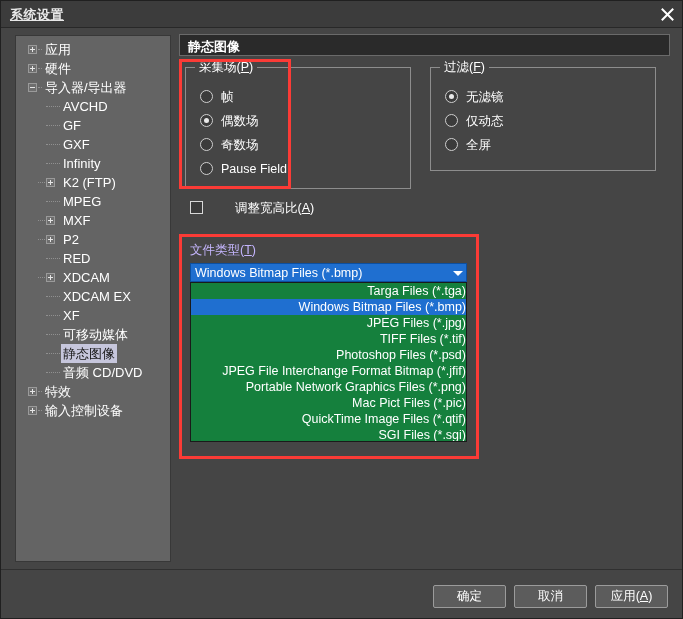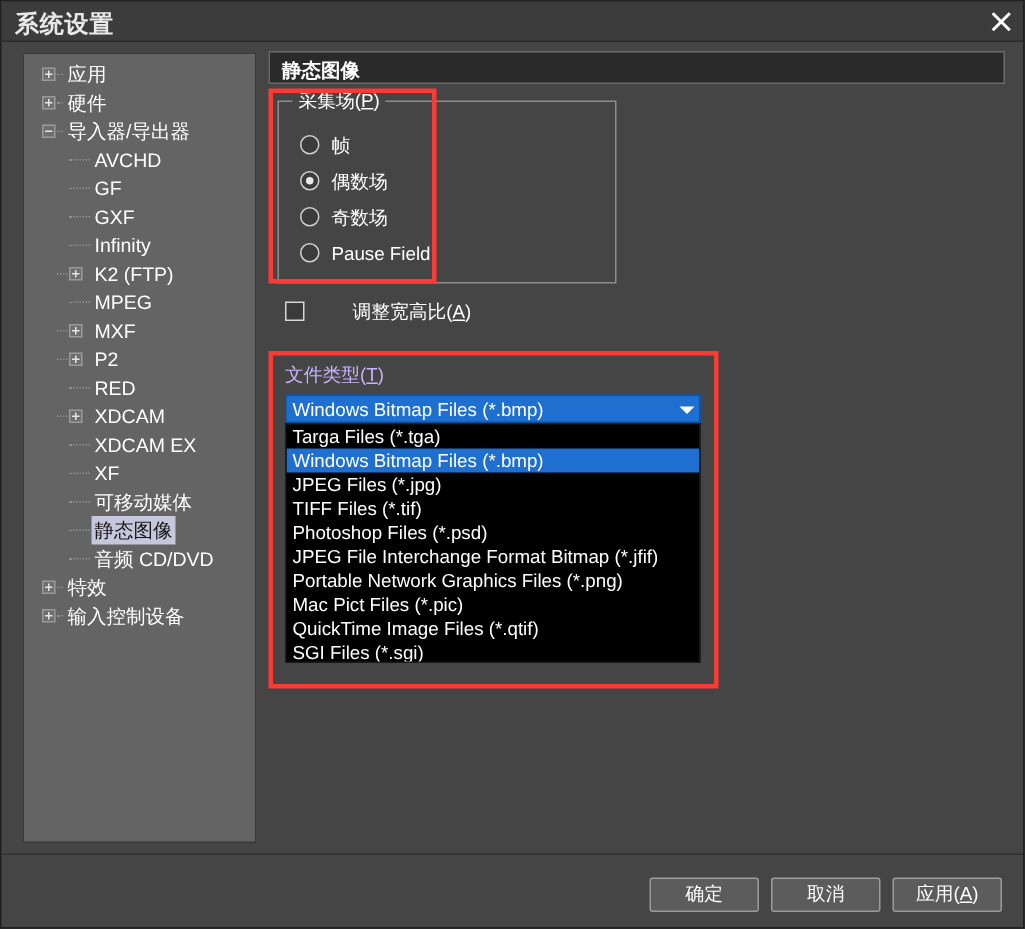--- a/index.html
+++ b/index.html
@@ -26,24 +26,25 @@
     position: absolute;
     left: 0; top: 0;
     width: 683px; height: 27px;
     background: #3c3c3c;
     border-bottom: 1px solid #282828;
     box-sizing: border-box;
   }
   .titlebar-text {
     position: absolute;
     left: 9px; top: 5px;
-    font-size: 16px;
+    font-size: 13px;
     font-weight: bold;
     color: #e8e8e8;
     letter-spacing: 0.5px;
+    text-decoration: underline;
   }
   .close-btn {
     position: absolute;
     right: 6px; top: 3px;
     width: 22px; height: 21px;
     cursor: pointer;
   }
   .close-btn svg { display:block; margin: 4px auto; }
 
   
@@ -236,24 +237,25 @@
     position: absolute;
     left: 4px; top: 7px;
     border-left: 5px solid transparent;
     border-right: 5px solid transparent;
     border-top: 5px solid #ffffff;
   }
   .listbox {
     position: absolute;
     left: 189px; top: 281px;
     width: 277px; height: 160px;
-    background: #000000;
+    background: #15803d;
     border: 1px solid #1a1a1a;
     box-sizing: border-box;
     overflow: hidden;
+    text-align: right;
   }
   .list-item {
     height: 16px;
     line-height: 16px;
     padding-left: 4px;
     font-size: 12.5px;
     color: #ffffff;
     white-space: nowrap;
     cursor: pointer;
   }
@@ -421,20 +423,39 @@
           <span class="radio"></span>
           <span class="rlabel">奇数场</span>
         </div>
         <div class="radio-row" style="left: 14px; top: 92px;">
           <span class="radio"></span>
           <span class="rlabel">Pause Field</span>
         </div>
       </div>
   </div>
 
+  <div class="groupbox" style="left:429px; top:66px; width:226px; height:104px;">
+    <div class="gb-title">
+      <span>过滤</span><span>(</span><span class="ul">F</span><span>)</span>
+    </div>
+    <div id="filter-radios">
+        <div class="radio-row" style="left: 14px; top: 20px;">
+          <span class="radio on"></span>
+          <span class="rlabel">无滤镜</span>
+        </div>
+        <div class="radio-row" style="left: 14px; top: 44px;">
+          <span class="radio"></span>
+          <span class="rlabel">仅动态</span>
+        </div>
+        <div class="radio-row" style="left: 14px; top: 68px;">
+          <span class="radio"></span>
+          <span class="rlabel">全屏</span>
+        </div>
+      </div>
+  </div>
 
   <div class="check-row">
     <span class="checkbox" id="aspect-box"></span>
     <span class="clabel"><span>调整宽高比</span><span>(</span><span class="ul">A</span><span>)</span></span>
   </div>
 
   <div class="filetype-label">
     <span>文件类型</span><span>(</span><span class="ul">T</span><span>)</span>
   </div>
 

